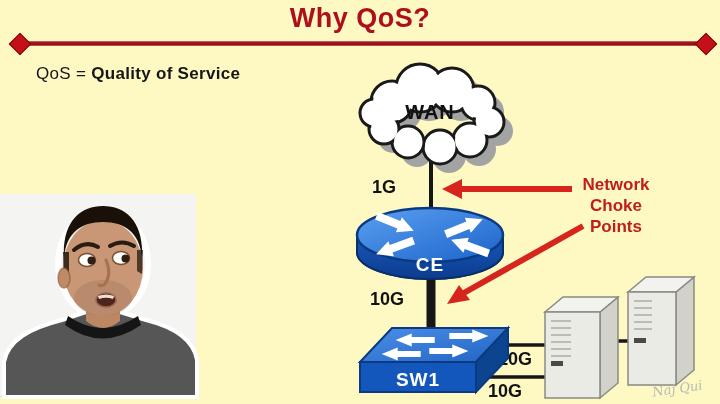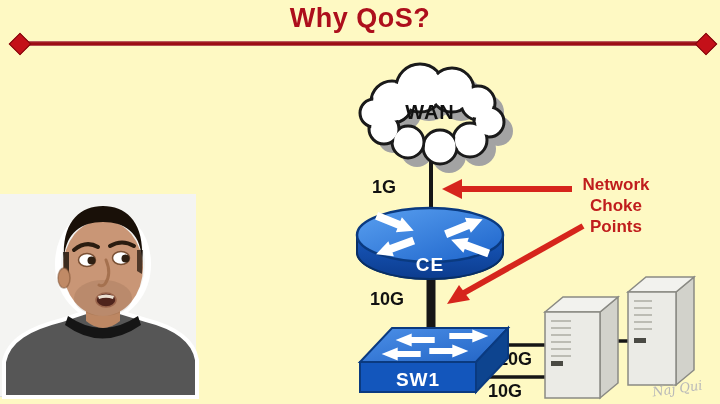--- a/index.html
+++ b/index.html
@@ -35,20 +35,23 @@
 </head>
 <body>
 
 <div id="slide">
 
   <div class="title">Why QoS?</div>
   <div class="rule"></div>
   <div class="diamond left"></div>
   <div class="diamond right"></div>
 
+  <div class="definition">
+    <span>QoS = </span><span class="term">Quality of Service</span>
+  </div>
 
   <svg width="720" height="404" viewBox="0 0 720 404" style="position:absolute;left:0;top:0;">
     <defs>
       <linearGradient id="gRouterTop" x1="0" y1="0" x2="1" y2="1">
         <stop offset="0" stop-color="#5aa0f0"></stop>
           <stop offset="1" stop-color="#1c63ca"></stop>
       </linearGradient>
       <linearGradient id="gRouterSide" x1="0" y1="0" x2="0" y2="1">
         <stop offset="0" stop-color="#1858bc"></stop>
           <stop offset="1" stop-color="#0c3c8e"></stop>

